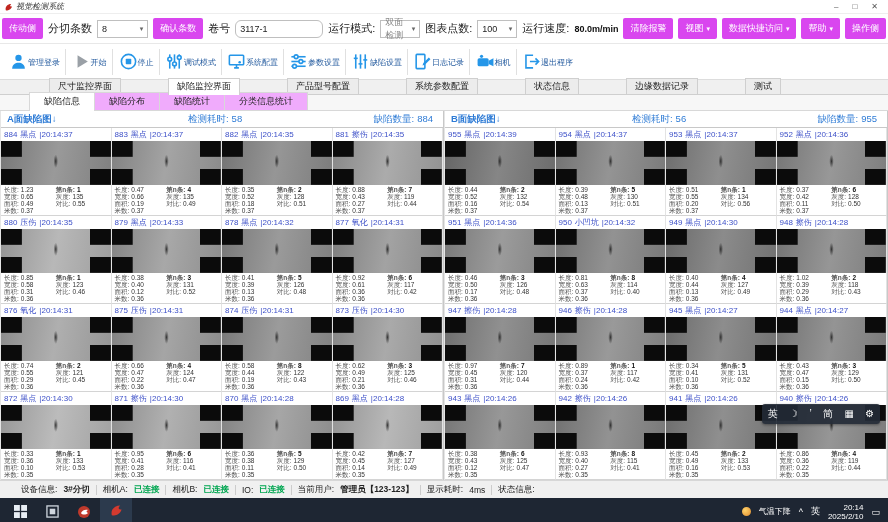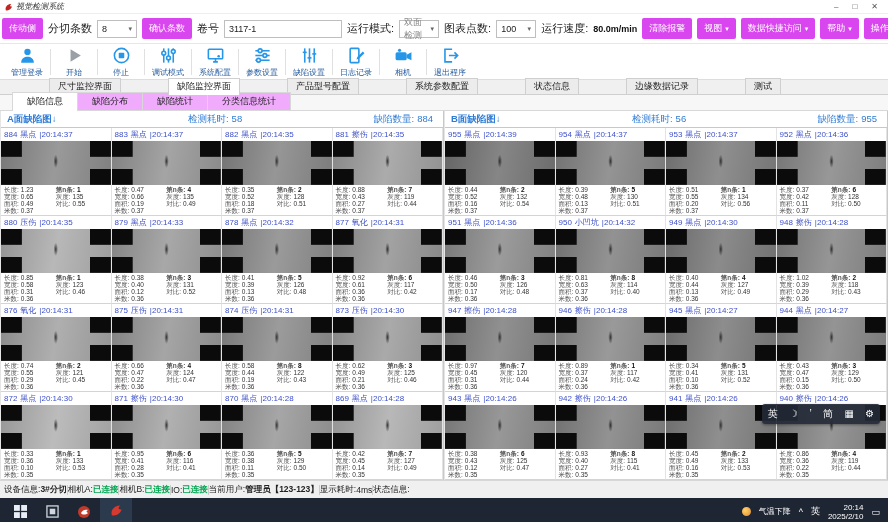--- a/index.html
+++ b/index.html
@@ -15,37 +15,37 @@
   
   .toolbar1{height:30px;display:flex;align-items:center;gap:5px;padding:0 2px;background:#fff;border-bottom:1px solid #e8e8e8;flex:0 0 auto;}
   .btn-blue{background:#d946ef;color:#fff;border:none;border-radius:2px;font-size:9px;padding:4px 7px;cursor:pointer;white-space:nowrap;display:inline-flex;align-items:center;gap:3px;}
   .btn-blue .caret{font-style:normal;font-size:7px;}
   .lbl{font-size:11px;color:#222;white-space:nowrap;}
   .select{display:inline-flex;align-items:center;justify-content:space-between;border:1px solid #bfbfbf;background:#fff;height:18px;font-size:9px;padding:0 4px;color:#222;min-width:40px;}
   .select .arr{font-style:normal;font-size:7px;color:#666;margin-left:4px;}
   .select.gray span{color:#888;}
   .input{border:1px solid #bfbfbf;height:18px;font-size:9px;padding:0 4px;color:#222;}
   .speed{font-size:9px;font-weight:bold;color:#111;white-space:nowrap;}
-  .w-slit{width:88px;} .w-roll{width:118px;} .w-mode{width:66px;} .w-pts{width:44px;}
+  .w-slit{width:88px;} .w-roll{width:88px;border-radius:6px;} .w-mode{width:66px;} .w-pts{width:44px;}
 
   
   .toolbar2{height:36px;display:flex;align-items:center;padding:0 4px;border-bottom:1px solid #ddd;flex:0 0 auto;}
-  .action{display:flex;flex-direction:column;align-items:center;justify-content:center;min-width:46px;padding:0 5px;cursor:pointer;}
+  .action{display:flex;flex-direction:row;align-items:center;justify-content:center;min-width:46px;padding:0 5px;cursor:pointer;}
   .action .aicon{height:20px;display:flex;align-items:center;}
   .action .aicon svg{width:19px;height:19px;}
   .action .albl{font-size:8px;color:#235a9e;margin-top:1px;white-space:nowrap;}
   .adiv{width:1px;height:26px;background:#e0e0e0;}
 
   
   .tabs{height:15px;display:flex;align-items:flex-end;background:#f0f0f0;border-bottom:1px solid #cfcfcf;padding-left:1px;flex:0 0 auto;}
   .tab{font-size:9px;color:#222;padding:1px 8px 1px;border:1px solid #cfcfcf;border-bottom:none;background:#ececec;cursor:pointer;white-space:nowrap;margin-right:-1px;margin-left:48px;}
   .tab.active{background:#fff;position:relative;top:1px;padding-bottom:2px;}
   .subtabs{height:16px;display:flex;align-items:flex-end;background:#f7f7f7;border-bottom:1px solid #d8d8d8;padding-left:12px;flex:0 0 auto;}
   .subtab{font-size:9px;color:#222;padding:2px 14px;border:1px solid #d8d8d8;border-bottom:none;background:#f0abfc;cursor:pointer;white-space:nowrap;margin-right:-1px;}
-  .subtab.active{background:#fff;position:relative;top:1px;padding-bottom:3px;}
+  .subtab.active{background:#fff;position:relative;top:1px;padding-bottom:3px;margin-left:17px;}
 
   
   .panels{flex:1 1 auto;display:flex;background:#fff;}
   .panel{width:50%;border-right:1px solid #c8c8c8;display:flex;flex-direction:column;border-left:1px solid #e5e5e5;}
   .phead{height:17px;display:flex;align-items:center;padding:0 6px;border-bottom:1px solid #c8c8c8;font-size:9.5px;flex:0 0 auto;}
   .ptitle{color:#2f7cd6;font-weight:bold;}
   .pmid{flex:1;text-align:center;color:#2f7cd6;}
   .pright{color:#2f7cd6;padding-right:4px;}
   .pmid b,.pright b{font-weight:normal;margin-left:3px;}
   .pgrid{flex:1;display:grid;grid-template-columns:repeat(4,1fr);grid-template-rows:repeat(4,1fr);}
@@ -59,21 +59,21 @@
     linear-gradient(#0b0b0b,#0b0b0b) left bottom/19% 36% no-repeat,
     linear-gradient(#0b0b0b,#0b0b0b) right bottom/19% 36% no-repeat,
     linear-gradient(100deg, rgba(0,0,0,.16), rgba(255,255,255,.10) 50%, rgba(0,0,0,.10)) center/100% 100% no-repeat
     var(--shade,#999);}
   .cinfo{flex:1;display:flex;padding:1px 3px;font-size:6.5px;line-height:7px;color:#333;}
   .ccol{width:50%;}
   .ccol .k{color:#555;margin-right:2px;}
   .ccol .strong{font-weight:bold;color:#111;}
 
   
-  .statusbar{height:18px;display:flex;align-items:center;background:#f0f0f0;border-top:1px solid #d7d7d7;padding:0 4px;font-size:8.5px;color:#222;flex:0 0 auto;white-space:nowrap;}
+  .statusbar{height:18px;display:flex;align-items:center;gap:6px;background:#f0f0f0;border-top:1px solid #d7d7d7;padding:0 21px;font-size:8.5px;color:#222;flex:0 0 auto;white-space:nowrap;}
   .statusbar b{font-weight:bold;}
   .green{color:#00a651;font-weight:bold;}
   .ssep{width:1px;height:10px;background:#ccc;}
 
   
   .taskbar{height:27px;background:#1e2633;display:flex;align-items:center;padding:0 4px;flex:0 0 auto;color:#fff;}
   .tb-icon{width:32px;height:27px;display:flex;align-items:center;justify-content:center;cursor:pointer;}
   .tb-icon.activeapp{background:#2c3a4d;border-bottom:2px solid #6ab0f3;}
   .tb-right{margin-left:auto;display:flex;align-items:center;gap:8px;padding-right:4px;}
   .tb-right .txt{font-size:8px;color:#fff;}

